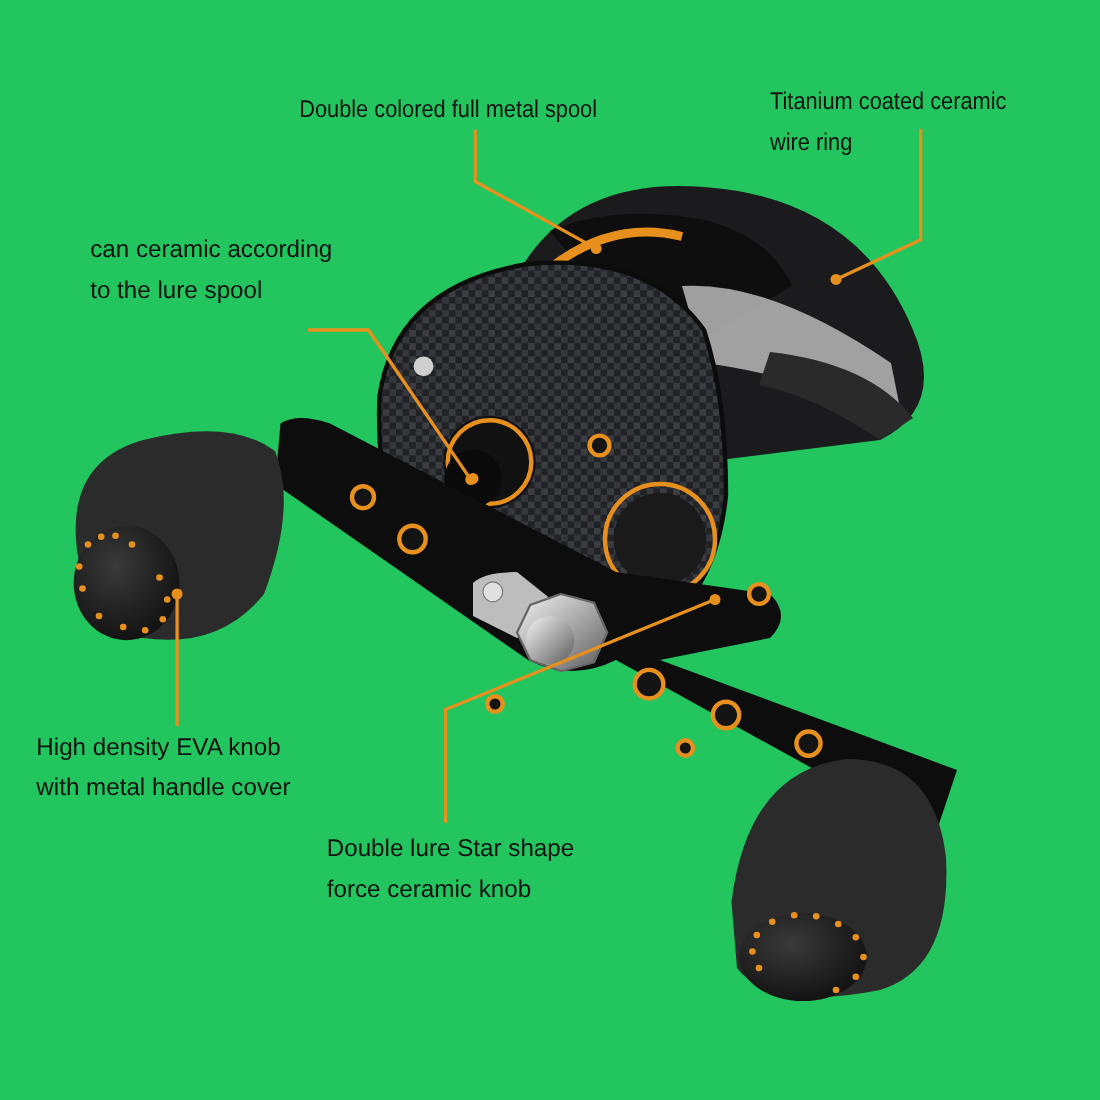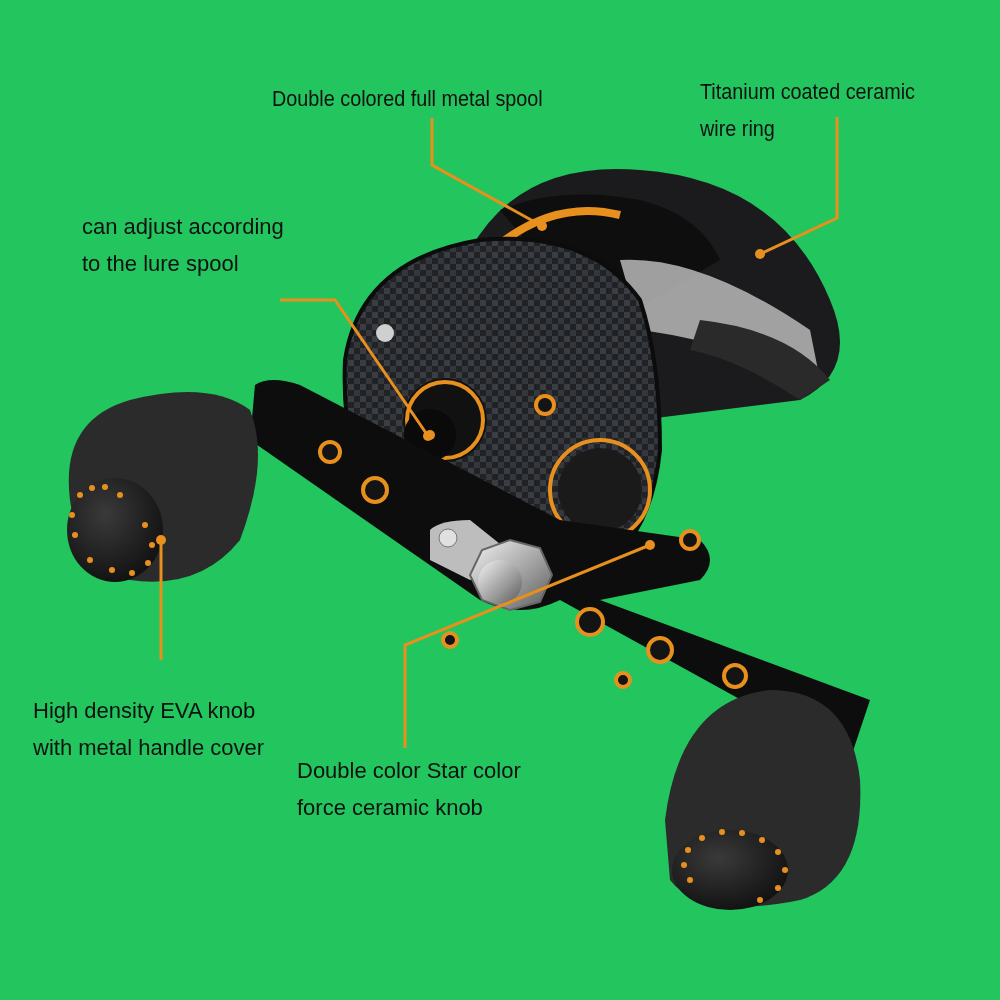--- a/index.html
+++ b/index.html
@@ -132,27 +132,27 @@
   <div class="label narrow" style="left:272px; top:80px;">
     <div>Double colored full metal spool</div>
   </div>
 
   <div class="label narrow" style="left:700px; top:73px;">
     <div>Titanium coated ceramic</div>
     <div>wire ring</div>
   </div>
 
   <div class="label" style="left:82px; top:208px;">
-    <div>can adjust according</div>
+    <div>can ceramic according</div>
     <div>to the lure spool</div>
   </div>
 
-  <div class="label" style="left:33px; top:660px;margin-top:32px;">
+  <div class="label" style="left:33px; top:660px;">
     <div>High density EVA knob</div>
     <div>with metal handle cover</div>
   </div>
 
   <div class="label" style="left:297px; top:752px;">
-    <div>Double color Star color</div>
+    <div>Double lure Star shape</div>
     <div>force ceramic knob</div>
   </div>
 
 </div>
 
 </body></html>

